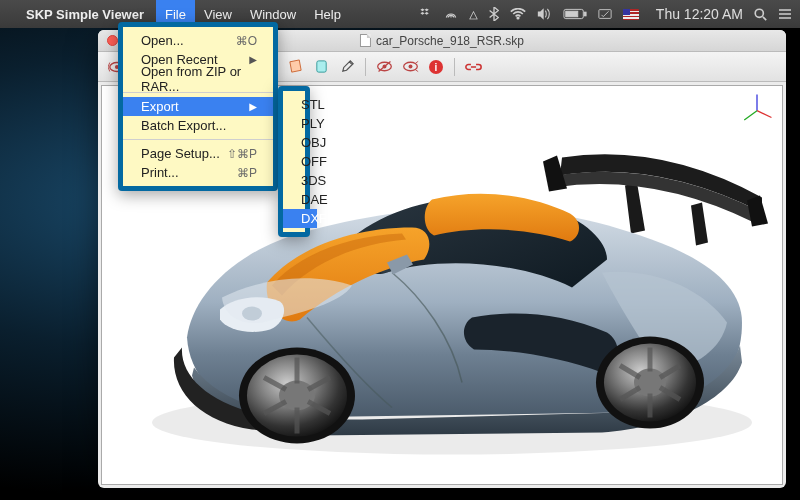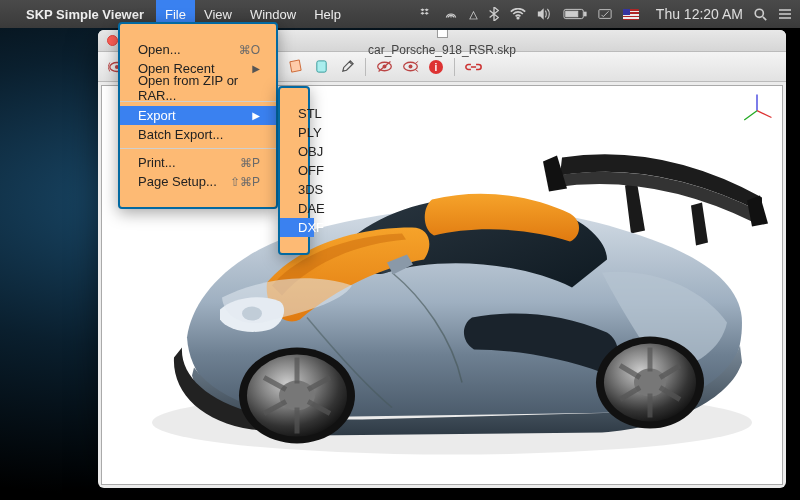--- a/index.html
+++ b/index.html
@@ -17,32 +17,32 @@
   .flag { width: 16px; height: 11px; background: linear-gradient(#b22 0 15%, #fff 15% 30%, #b22 30% 45%, #fff 45% 60%, #b22 60% 75%, #fff 75% 90%, #b22 90% 100%); position: relative; border-radius: 1px; }
   .flag::before { content: ""; position: absolute; left: 0; top: 0; width: 7px; height: 6px; background: #33a; }
   
   .app-window { position: absolute; left: 98px; top: 30px; width: 688px; height: 458px; background: #ececec; border-radius: 6px; box-shadow: 0 12px 30px rgba(0,0,0,.5); overflow: hidden; }
   .titlebar { height: 22px; background: linear-gradient(#e8e8e8,#d6d6d6); border-bottom: 1px solid #bbb; display: flex; align-items: center; position: relative; }
   .traffic { display: flex; gap: 7px; padding-left: 9px; }
   .dot { width: 11px; height: 11px; border-radius: 50%; }
   .dot.r { background: #ff5f56; border: .5px solid #e0443e; }
   .dot.y { background: #ffbd2e; border: .5px solid #dea123; }
   .dot.g { background: #27c93f; border: .5px solid #1aab29; }
-  .title-text { position: absolute; left: 50%; transform: translateX(-50%); font-size: 12px; color: #444; display: flex; align-items: center; gap: 5px; flex-direction: column; }
+  .title-text { position: absolute; left: 50%; transform: translateX(-50%); font-size: 12px; color: #444; display: flex; align-items: center; gap: 5px; }
   .file-icon { width: 11px; height: 13px; background: #fff; border: 1px solid #999; position: relative; }
   .file-icon::after { content: ""; position: absolute; right: -1px; top: -1px; border-top: 4px solid #ececec; border-left: 4px solid #ccc; }
   
   .toolbar { height: 30px; background: linear-gradient(#f4f4f4,#e2e2e2); border-bottom: 1px solid #bbb; display: flex; align-items: center; padding: 0 8px; gap: 4px; }
   .tbtn { width: 22px; height: 22px; display: flex; align-items: center; justify-content: center; border-radius: 3px; }
   .tsep { width: 1px; height: 18px; background: #bbb; margin: 0 3px; }
   
   .viewport { position: absolute; left: 3px; top: 55px; right: 3px; bottom: 3px; background: #fff; border: 1px solid #aaa; overflow: hidden; }
   .axis-widget { position: absolute; right: 8px; top: 6px; }
   
-  .dropdown { position: absolute; background: #fdba74; border: 2px solid #0369a1; border-radius: 4px; box-shadow: 0 4px 16px rgba(0,0,0,.35); font-size: 13px; color: #222; padding: 16px 0; z-index: 200; }
+  .dropdown { position: absolute; background: #fef9c3; border: 5px solid #0369a1; border-radius: 4px; box-shadow: 0 4px 16px rgba(0,0,0,.35); font-size: 13px; color: #222; padding: 4px 0; z-index: 200; }
   .menu1 { left: 118px; top: 22px; width: 160px; }
   .menu2 { left: 278px; top: 86px; width: 32px; }
   .dd-item { display: flex; justify-content: space-between; align-items: center; padding: 2px 16px 2px 18px; height: 19px; cursor: default; }
   .dd-item.hl { background: #3a81f0; color: #fff; }
   .dd-item .shortcut { color: #6a6a6a; font-size: 12px; }
   .dd-item .arrow { font-size: 10px; color: #555; }
   .dd-item.hl .arrow { color: #fff; }
   .dd-sep { height: 1px; background: #cfcfcf; margin: 4px 0; }
   
   .car-svg { position: absolute; left: 0; top: 0; width: 100%; height: 100%; }
@@ -314,27 +314,27 @@
   <div class="dd-sep"></div>
   <div class="dd-item hl">
       <span>Export</span>
       <span class="arrow">▶</span>
     </div>
   <div class="dd-item">
       <span>Batch Export...</span>
     </div>
   <div class="dd-sep"></div>
   <div class="dd-item">
+      <span>Page Setup...</span>
+      <span class="shortcut">⇧⌘P</span>
+    </div>
+  <div class="dd-item">
       <span>Print...</span>
       <span class="shortcut">⌘P</span>
     </div>
-  <div class="dd-item">
-      <span>Page Setup...</span>
-      <span class="shortcut">⇧⌘P</span>
-    </div>
 </div>
 
 <div class="dropdown menu2">
   <div class="dd-item">
       <span>STL</span>
     </div>
   <div class="dd-item">
       <span>PLY</span>
     </div>
   <div class="dd-item">

